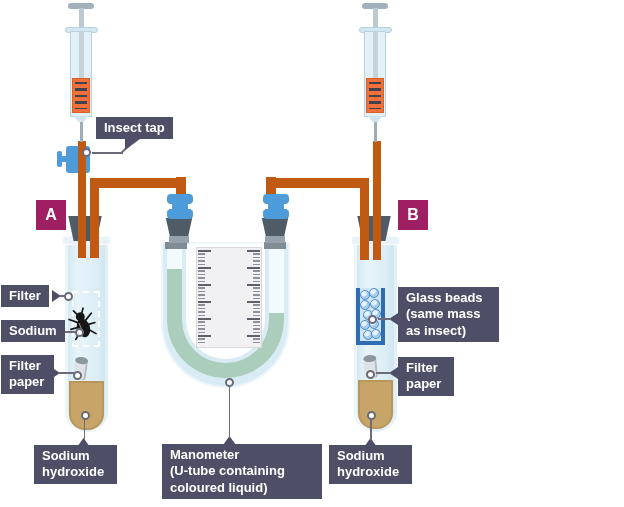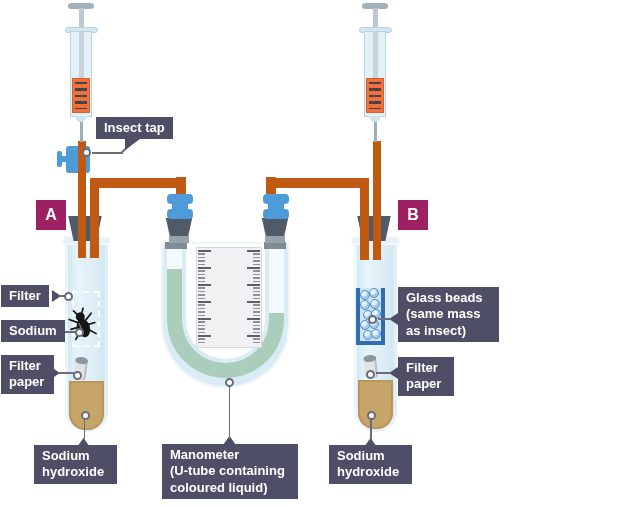--- a/index.html
+++ b/index.html
@@ -244,21 +244,21 @@
   <div class="badge" style="left:36px;top:200px;">A</div>
   <div class="badge" style="left:398px;top:200px;">B</div>
 
   <div class="label" style="left:96px;top:117px;">Insect tap</div>
   <div class="label" style="left:1px;top:285px;">Filter</div>
   <div class="label" style="left:1px;top:320px;">Sodium</div>
   <div class="label" style="left:1px;top:355px;width:53px;">Filter
 paper</div>
   <div class="label" style="left:34px;top:445px;width:83px;">Sodium
 hydroxide</div>
-  <div class="label" style="left:162px;top:444px;width:136px;">Manometer
+  <div class="label" style="left:162px;top:444px;width:160px;">Manometer
 (U-tube containing
 coloured liquid)</div>
   <div class="label" style="left:398px;top:287px;width:101px;">Glass beads
 (same mass
 as insect)</div>
   <div class="label" style="left:398px;top:357px;width:56px;">Filter
 paper</div>
   <div class="label" style="left:329px;top:445px;width:83px;">Sodium
 hydroxide</div>
 

